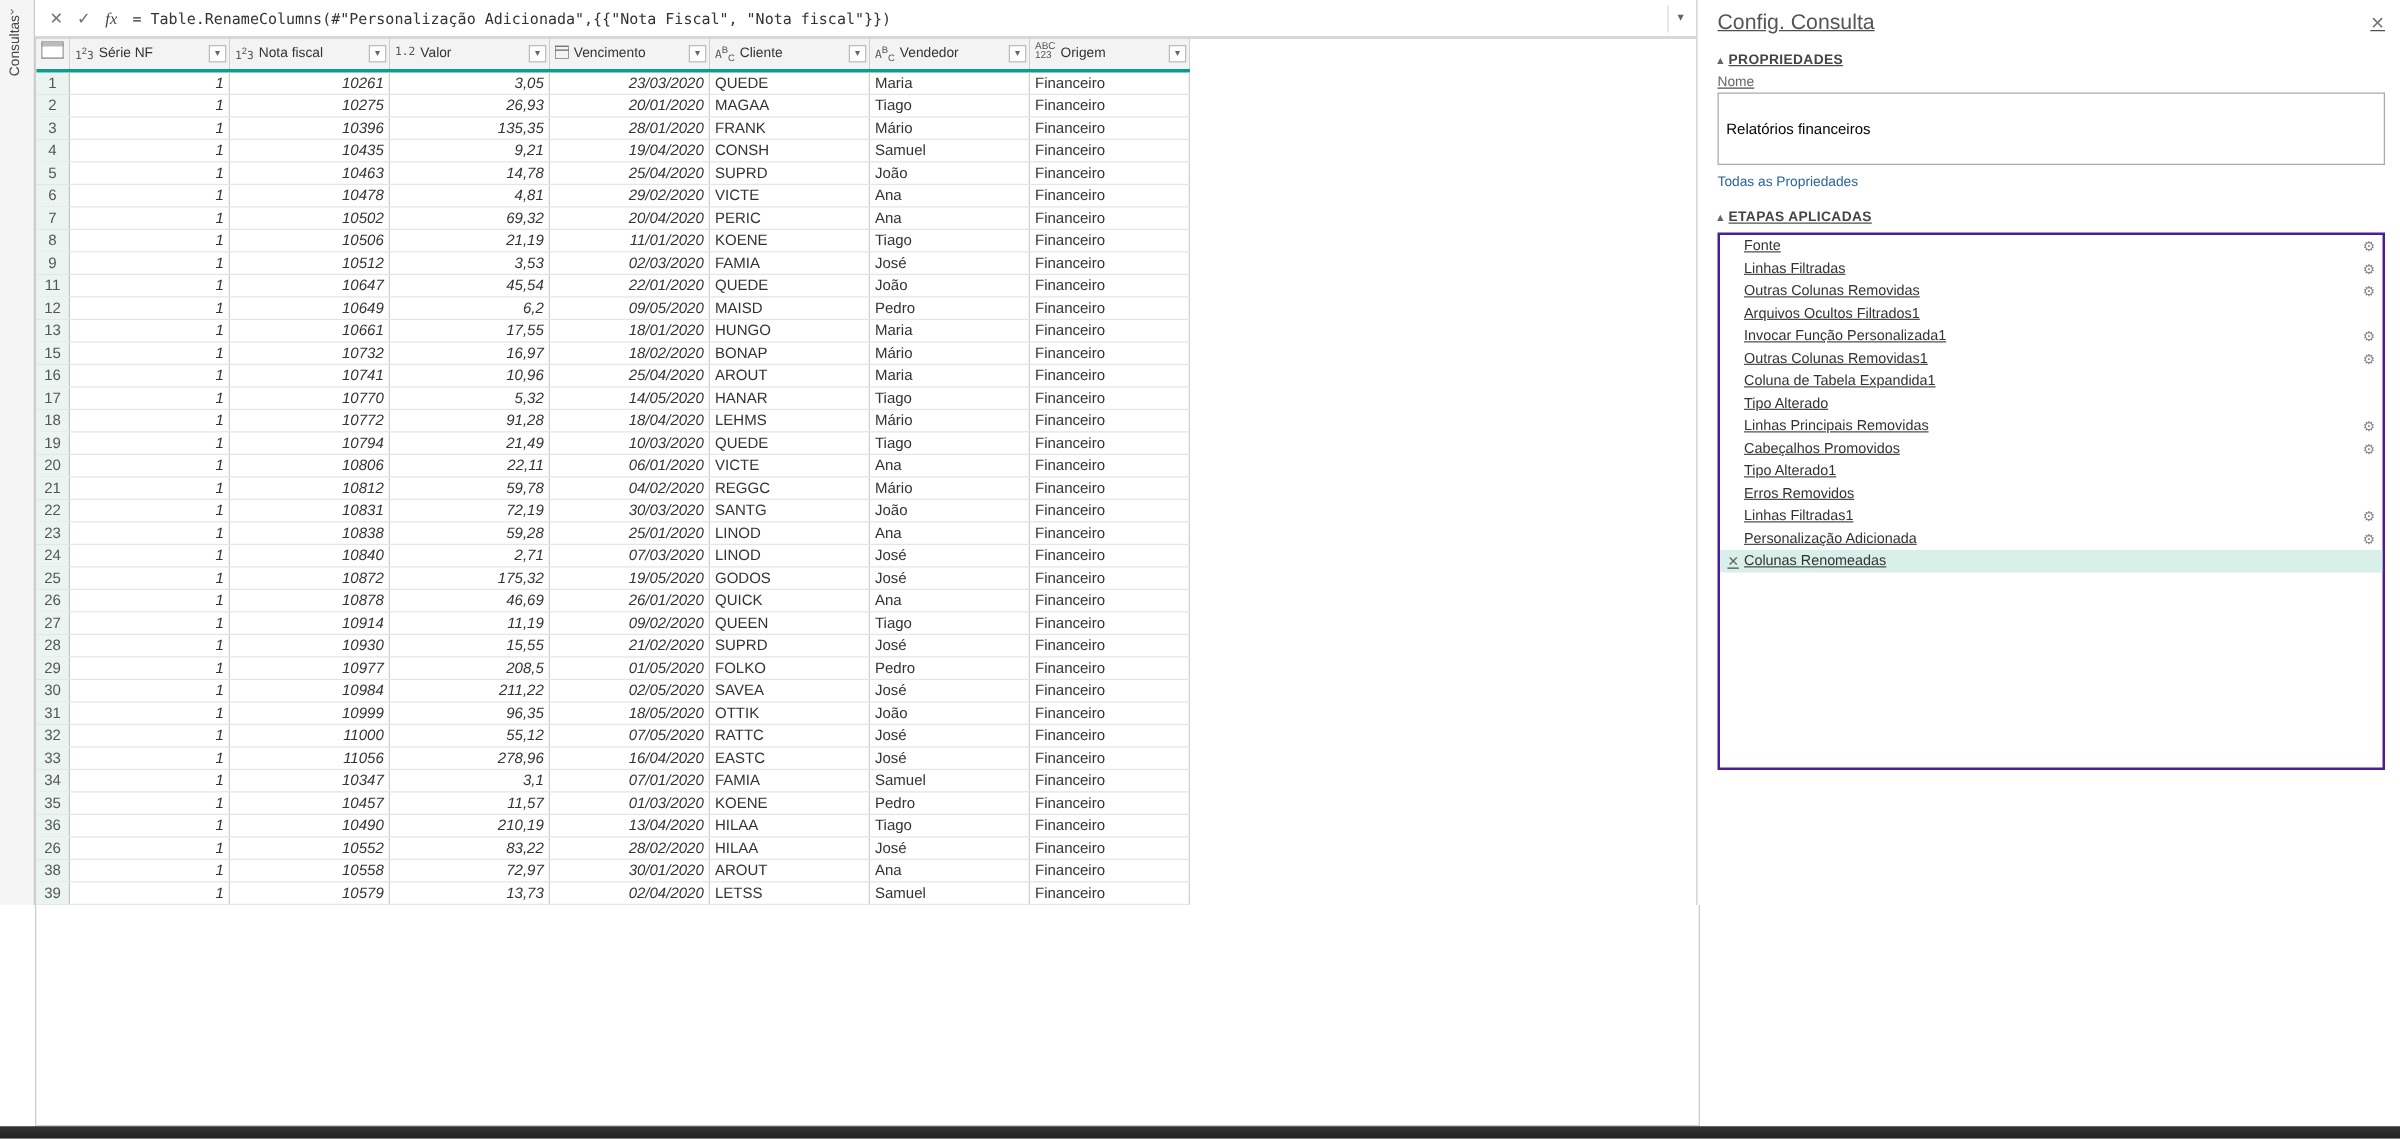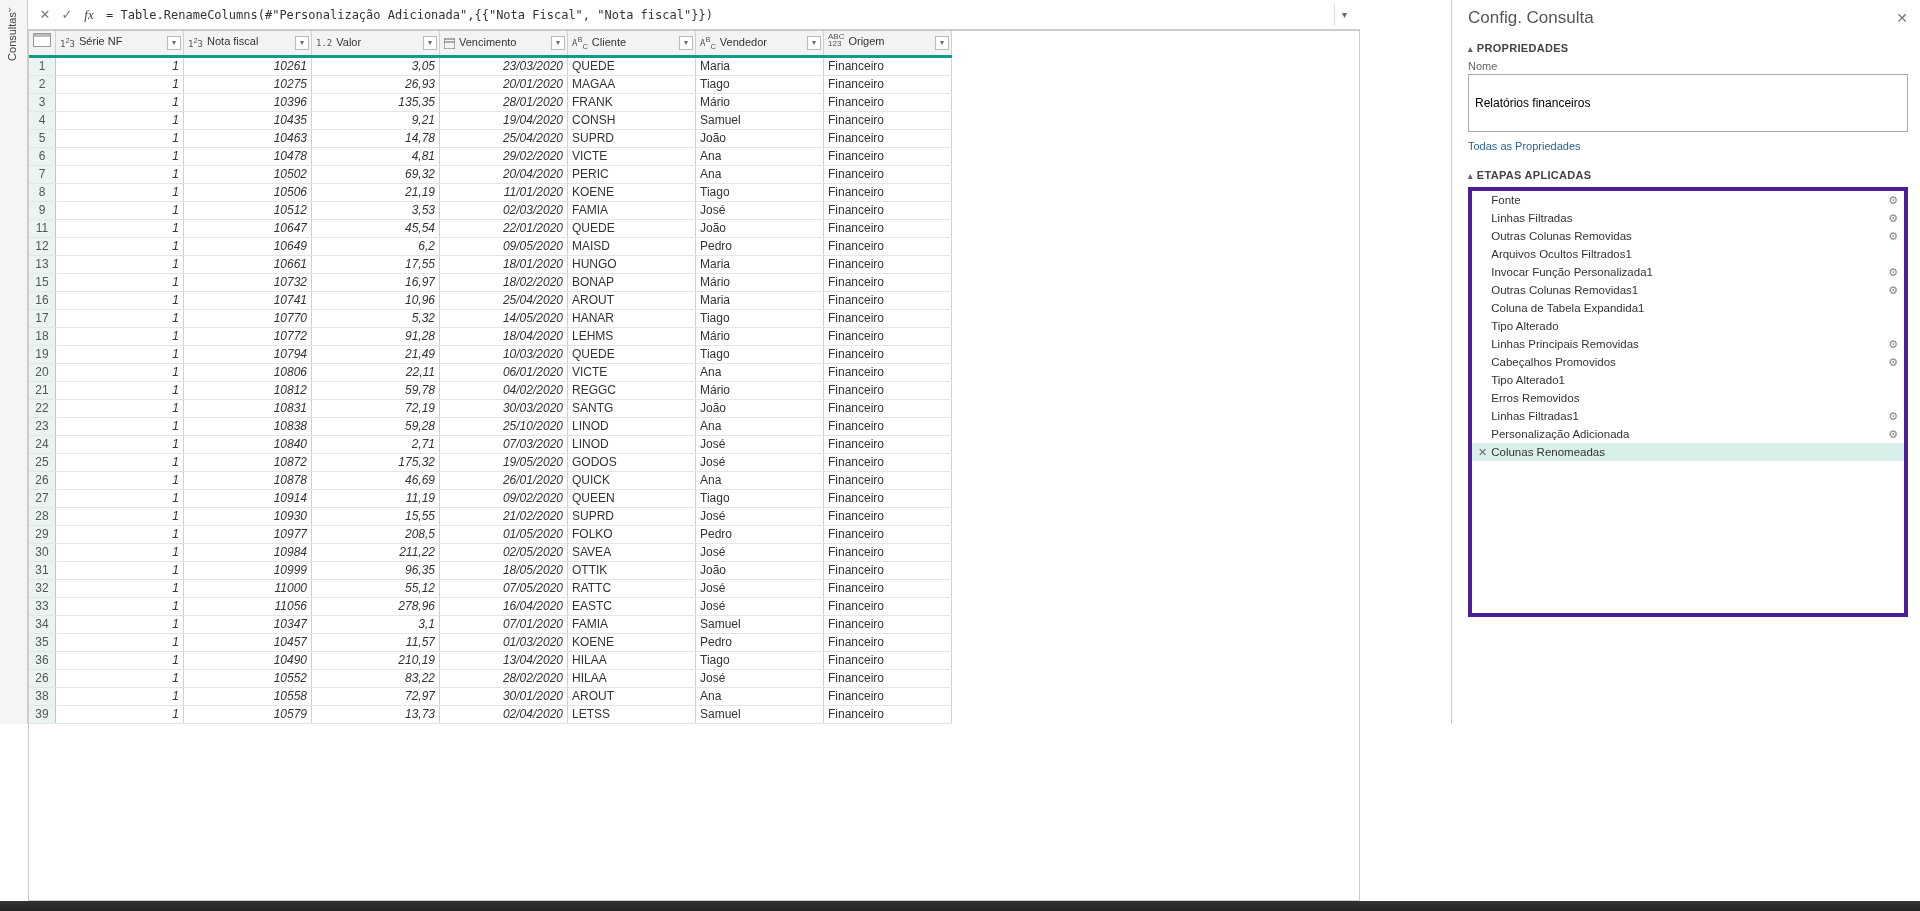--- a/index.html
+++ b/index.html
@@ -21,29 +21,29 @@
 th, td { border-right: 1px solid #d0d0d0; border-bottom: 1px solid #e5e5e5; height: 17px; line-height: 17px; padding: 0 4px; white-space: nowrap; overflow: hidden; }
 thead th { background: #f3f3f3; border-bottom: 3px solid #0e9b8a; font-weight: normal; font-size: 11px; text-align: left; position: relative; height: 22px; }
 thead th .col-drop { position: absolute; right: 2px; top: 50%; transform: translateY(-50%); width: 14px; height: 14px; border: 1px solid #bbb; background: #fff; font-size: 8px; text-align: center; line-height: 12px; color: #666; cursor: pointer; }
 thead th .type-icon { display: inline-block; font-family: Consolas, monospace; font-size: 9px; color: #555; margin-right: 4px; vertical-align: middle; }
 .rownum-col { background: #eaf5f2 !important; text-align: center; color: #555; border-right: 1px solid #c5c5c5; }
 .table-corner { width: 26px; background: #f3f3f3; position: relative; }
 .table-corner .corner-icon { width: 18px; height: 14px; border: 1px solid #999; display: inline-block; position: relative; background: linear-gradient(#bbb 3px, #fff 3px); }
 .num { text-align: right; font-style: italic; color: #333; }
 .txt { text-align: left; color: #333; }
 
-.panel { position: absolute; right: 0; top: 0; width: 469px; height: 724px; border-left: 1px solid #ccc; padding: 8px 12px 0 16px; background: #fff; color: #505050; }
+.panel { position: absolute; right: 0; top: 0; width: 563px; height: 724px; border-left: 1px solid #ccc; padding: 8px 12px 0 16px; background: #fff; color: #505050; text-decoration: underline; }
 .panel-title { font-size: 17px; font-weight: 300; color: #555; display: flex; justify-content: space-between; align-items: center; margin-bottom: 14px; }
 .panel-close { font-size: 14px; color: #777; cursor: pointer; }
 .sec-head { font-size: 11px; font-weight: 600; color: #444; letter-spacing: .3px; margin: 8px 0 6px; }
 .sec-head::before { content: '▴'; display: inline-block; transform: rotate(0deg); font-size: 9px; margin-right: 4px; color: #666; }
 .prop-label { font-size: 11px; color: #666; margin: 6px 0 2px; }
 .prop-input { width: 100%; border: 1px solid #aaa; padding: 21px 6px; font-size: 12px; }
 .link { color: #2a6496; font-size: 11px; cursor: pointer; margin-top: 8px; display: inline-block; text-align: center; }
-.steps { border: 4px solid #4c1d95; margin-top: 6px; height: 430px; overflow: auto; }
+.steps { border: 2px solid #4c1d95; margin-top: 6px; height: 430px; overflow: auto; }
 .step { display: flex; align-items: center; padding: 2px 6px; height: 18px; font-size: 11.5px; color: #333; position: relative; cursor: pointer; }
 .step .gear { position: absolute; right: 6px; font-size: 11px; color: #888; display: none; }
 .step.has-gear .gear { display: inline; }
 .step.sel { background: #d9efe9; }
 .step .del { margin-right: 4px; color: #666; font-size: 11px; visibility: hidden; }
 .step.sel .del { visibility: visible; }
 
 .statusbar { position: absolute; left: 0; right: 0; bottom: 0; height: 10px; font-size: 8px; color: #fff; background: linear-gradient(#333,#222); padding: 0 8px; line-height: 10px; overflow: hidden; }
 </style>
 </head>
@@ -289,21 +289,21 @@
             <td class="num">30/03/2020</td>
             <td class="txt">SANTG</td>
             <td class="txt">João</td>
             <td class="txt">Financeiro</td>
           </tr>
           <tr>
             <td class="rownum-col">23</td>
             <td class="num">1</td>
             <td class="num">10838</td>
             <td class="num">59,28</td>
-            <td class="num">25/10/2020</td>
+            <td class="num">25/01/2020</td>
             <td class="txt">LINOD</td>
             <td class="txt">Ana</td>
             <td class="txt">Financeiro</td>
           </tr>
           <tr>
             <td class="rownum-col">24</td>
             <td class="num">1</td>
             <td class="num">10840</td>
             <td class="num">2,71</td>
             <td class="num">07/03/2020</td>

